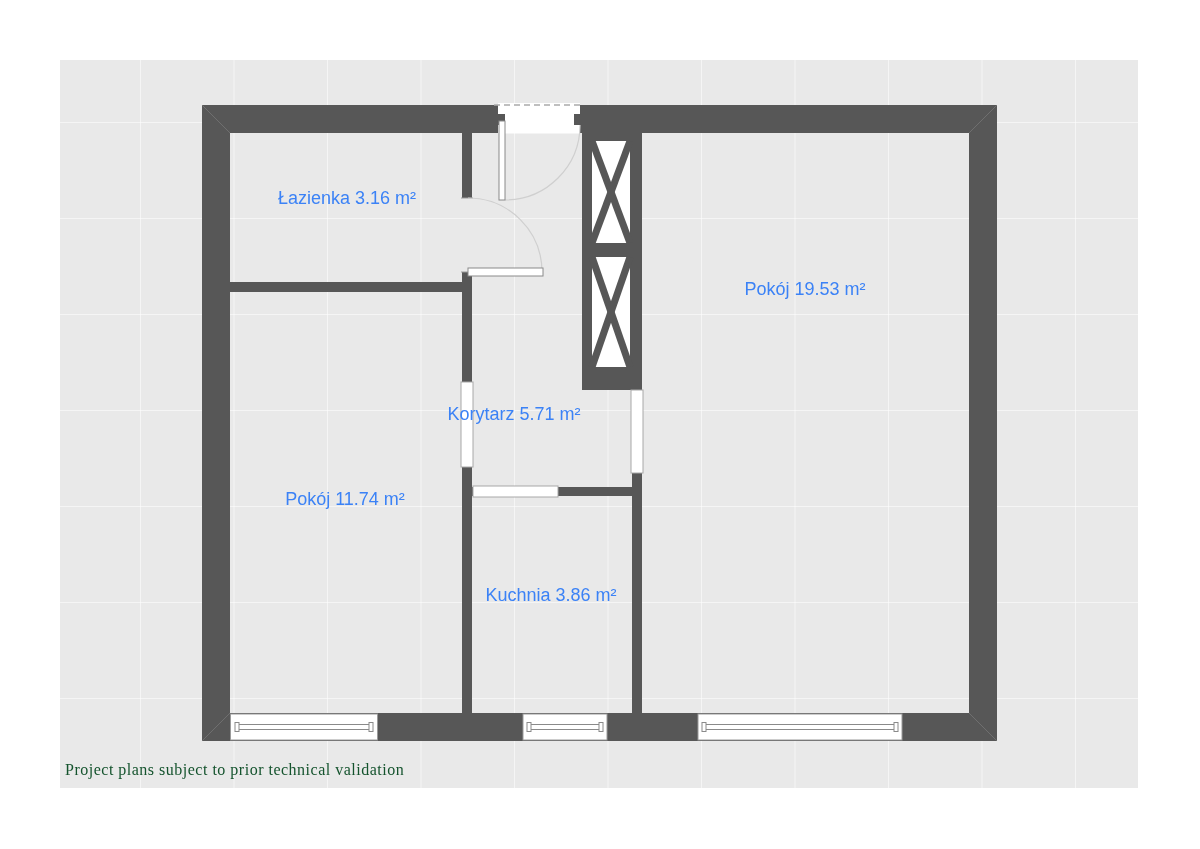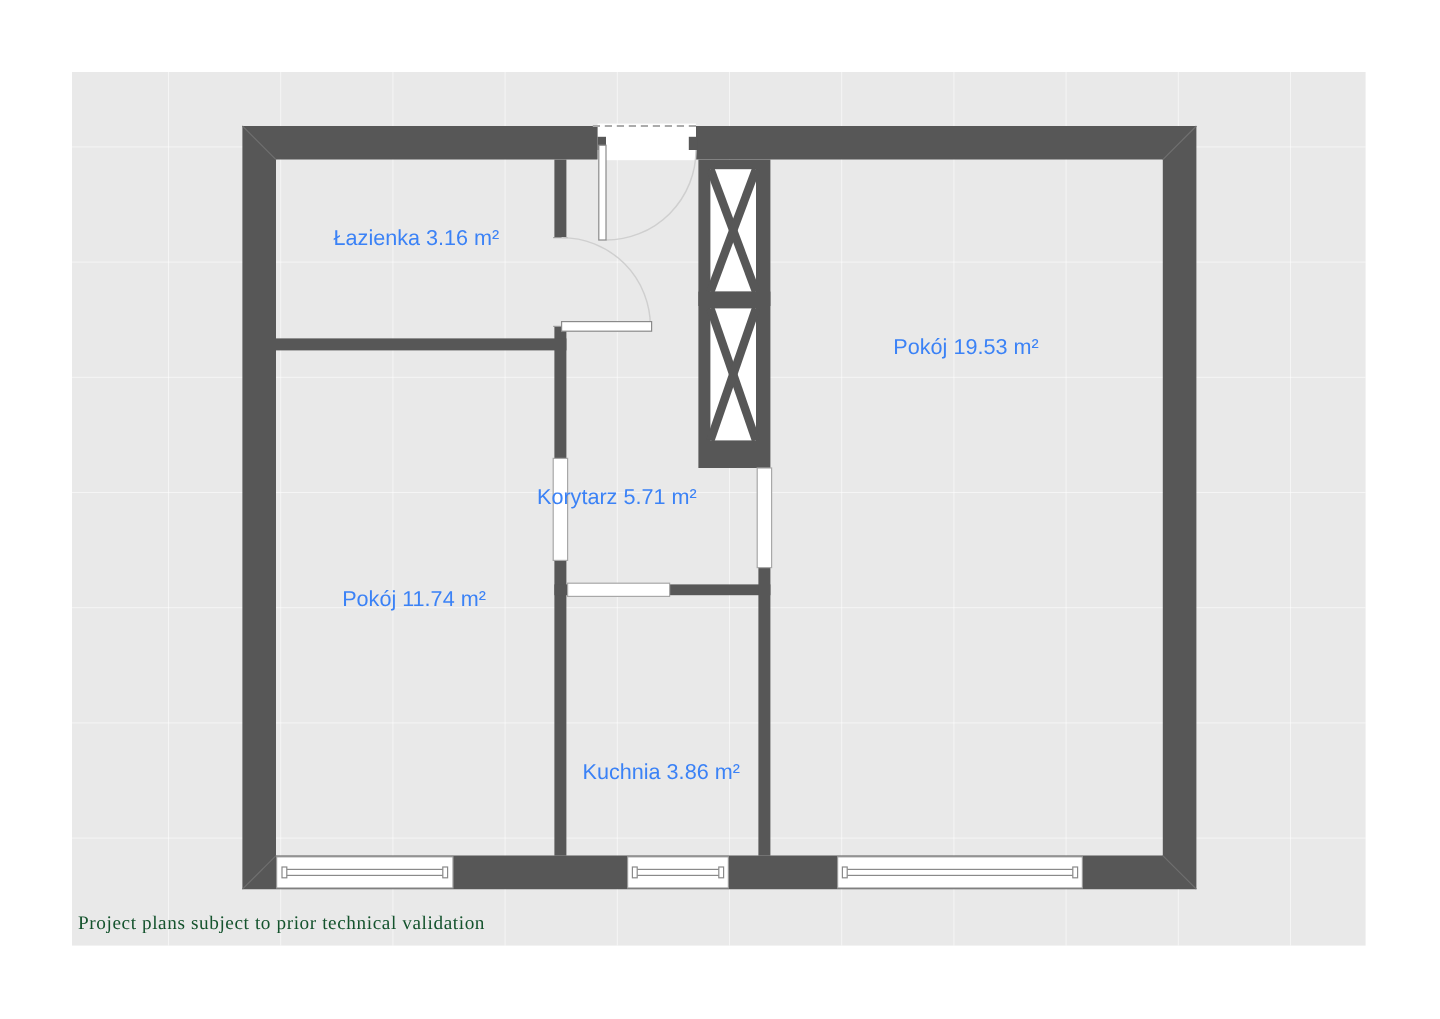--- a/index.html
+++ b/index.html
@@ -20,21 +20,21 @@
   }
   .plan-svg{position:absolute;left:0;top:0;}
   .room-label{
     position:absolute;transform:translate(-50%,-50%);
     font-size:18px;line-height:1.1;color:#3b82f6;white-space:nowrap;
   }
   .lbl-lazienka{left:347px;top:199px;}
   .lbl-pokoj-duzy{left:805px;top:290px;}
   .lbl-korytarz{left:514px;top:415px;text-align:center;}
   .lbl-pokoj-maly{left:345px;top:472px;margin-top:28px;}
-  .lbl-kuchnia{left:551px;top:596px;margin-top:48px;}
+  .lbl-kuchnia{left:551px;top:596px;}
   .footer-note{
     position:absolute;left:65px;top:761px;
     font-family:"Liberation Serif", serif;
     font-size:16px;color:#14532d;letter-spacing:.5px;white-space:nowrap;
   }
 </style>
 </head>
 <body>
 
 <div class="artboard"></div>

